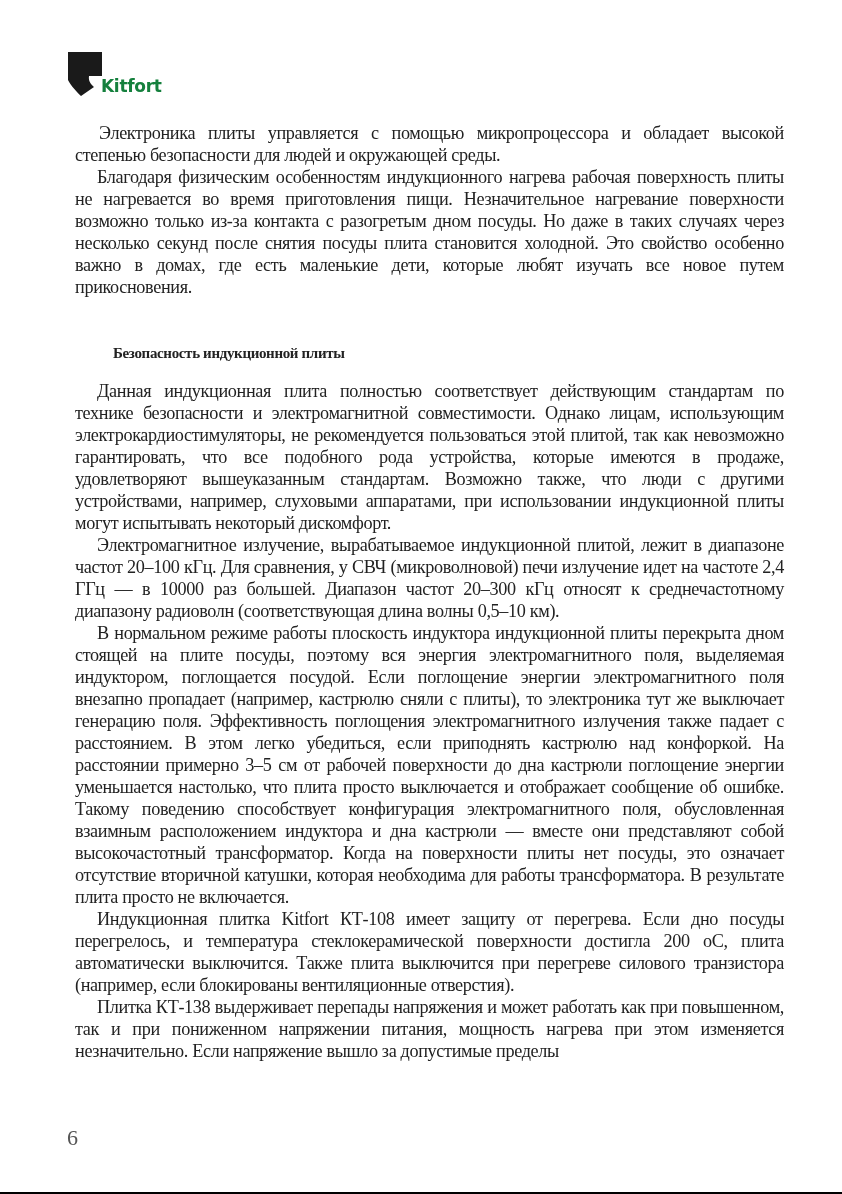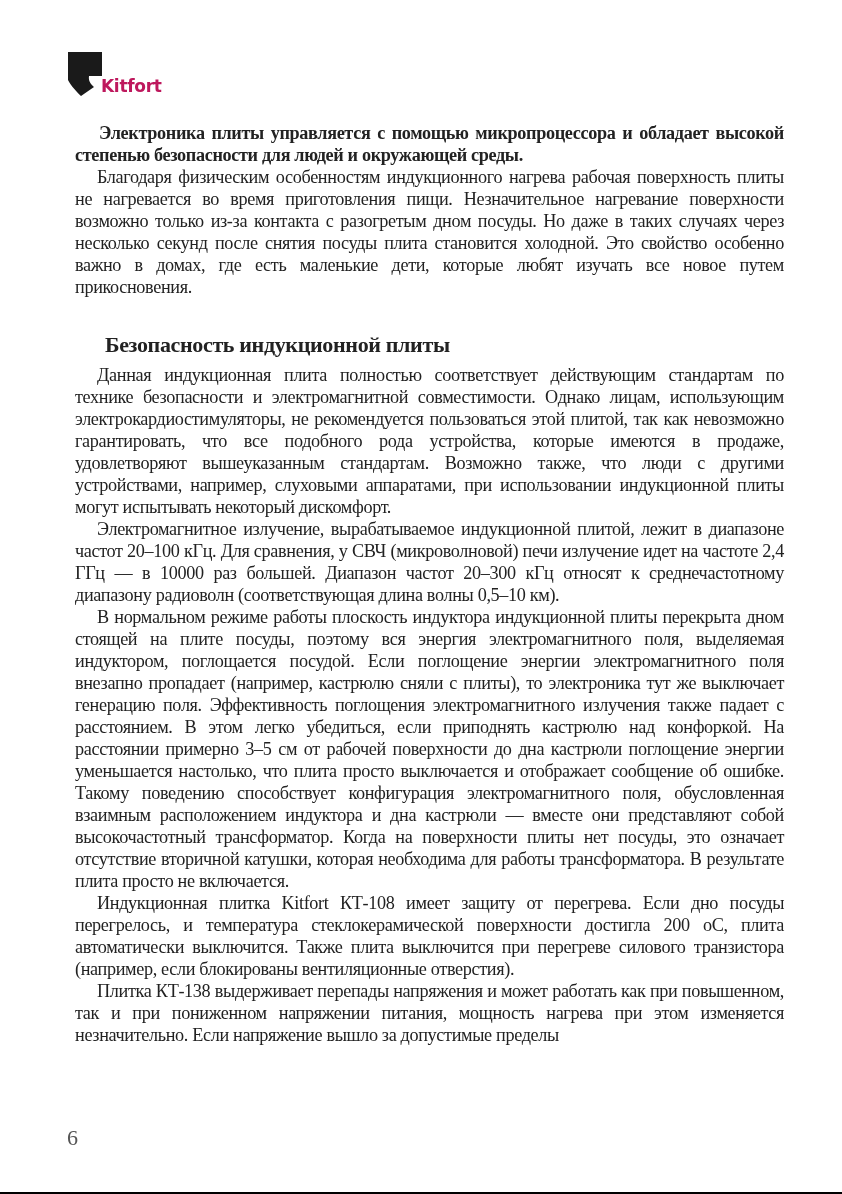--- a/index.html
+++ b/index.html
@@ -1,28 +1,28 @@
 <!DOCTYPE html>
 <html><head>
 <meta charset="utf-8">
 <style>
   html, body { margin: 0; padding: 0; background: #ffffff; }
   body { width: 842px; height: 1194px; position: relative; overflow: hidden; }
   .page { position: absolute; left: 0; top: 0; width: 842px; height: 1194px; background: #fff; }
   .logo { position: absolute; left: 67px; top: 52px; width: 100px; height: 48px; }
   .logo svg { position: absolute; left: 0; top: 0; }
-  .logo-text { position: absolute; left: 34px; top: 24px; font-family: "DejaVu Sans", sans-serif; font-weight: bold; font-size: 17px; color: #be185d; letter-spacing: -0.3px; line-height: 20px; }
+  .logo-text { position: absolute; left: 34px; top: 24px; font-family: "DejaVu Sans", sans-serif; font-weight: bold; font-size: 17px; color: #15803d; letter-spacing: -0.3px; line-height: 20px; }
   .content {
     position: absolute; left: 75px; top: 122px; width: 709px;
     font-family: "Liberation Serif", serif; font-size: 18.2px; line-height: 22px;
     color: #222; text-align: justify; letter-spacing: -0.35px;
   }
   .content p { margin: 0; text-indent: 22px; hyphens: manual; }
-  .content p.first { text-indent: 24px; font-weight: bold; }
-  .content h3 { margin: 8px; font-size: 22px; font-weight: bold; text-indent: 22px; line-height: 22px; }
+  .content p.first { text-indent: 24px; }
+  .content h3 { margin: 16px; font-size: 15px; font-weight: bold; text-indent: 22px; line-height: 22px; }
   .gap { height: 22px; }
   .page-number { position: absolute; left: 67px; top: 1125px; font-family: "Liberation Serif", serif; font-size: 22px; color: #555; }
   .bottom-rule { position: absolute; left: 0; top: 1192px; width: 842px; height: 2px; background: #000; }
 </style>
 </head>
 <body>
 
 <div class="page">
 
   <div class="logo">

